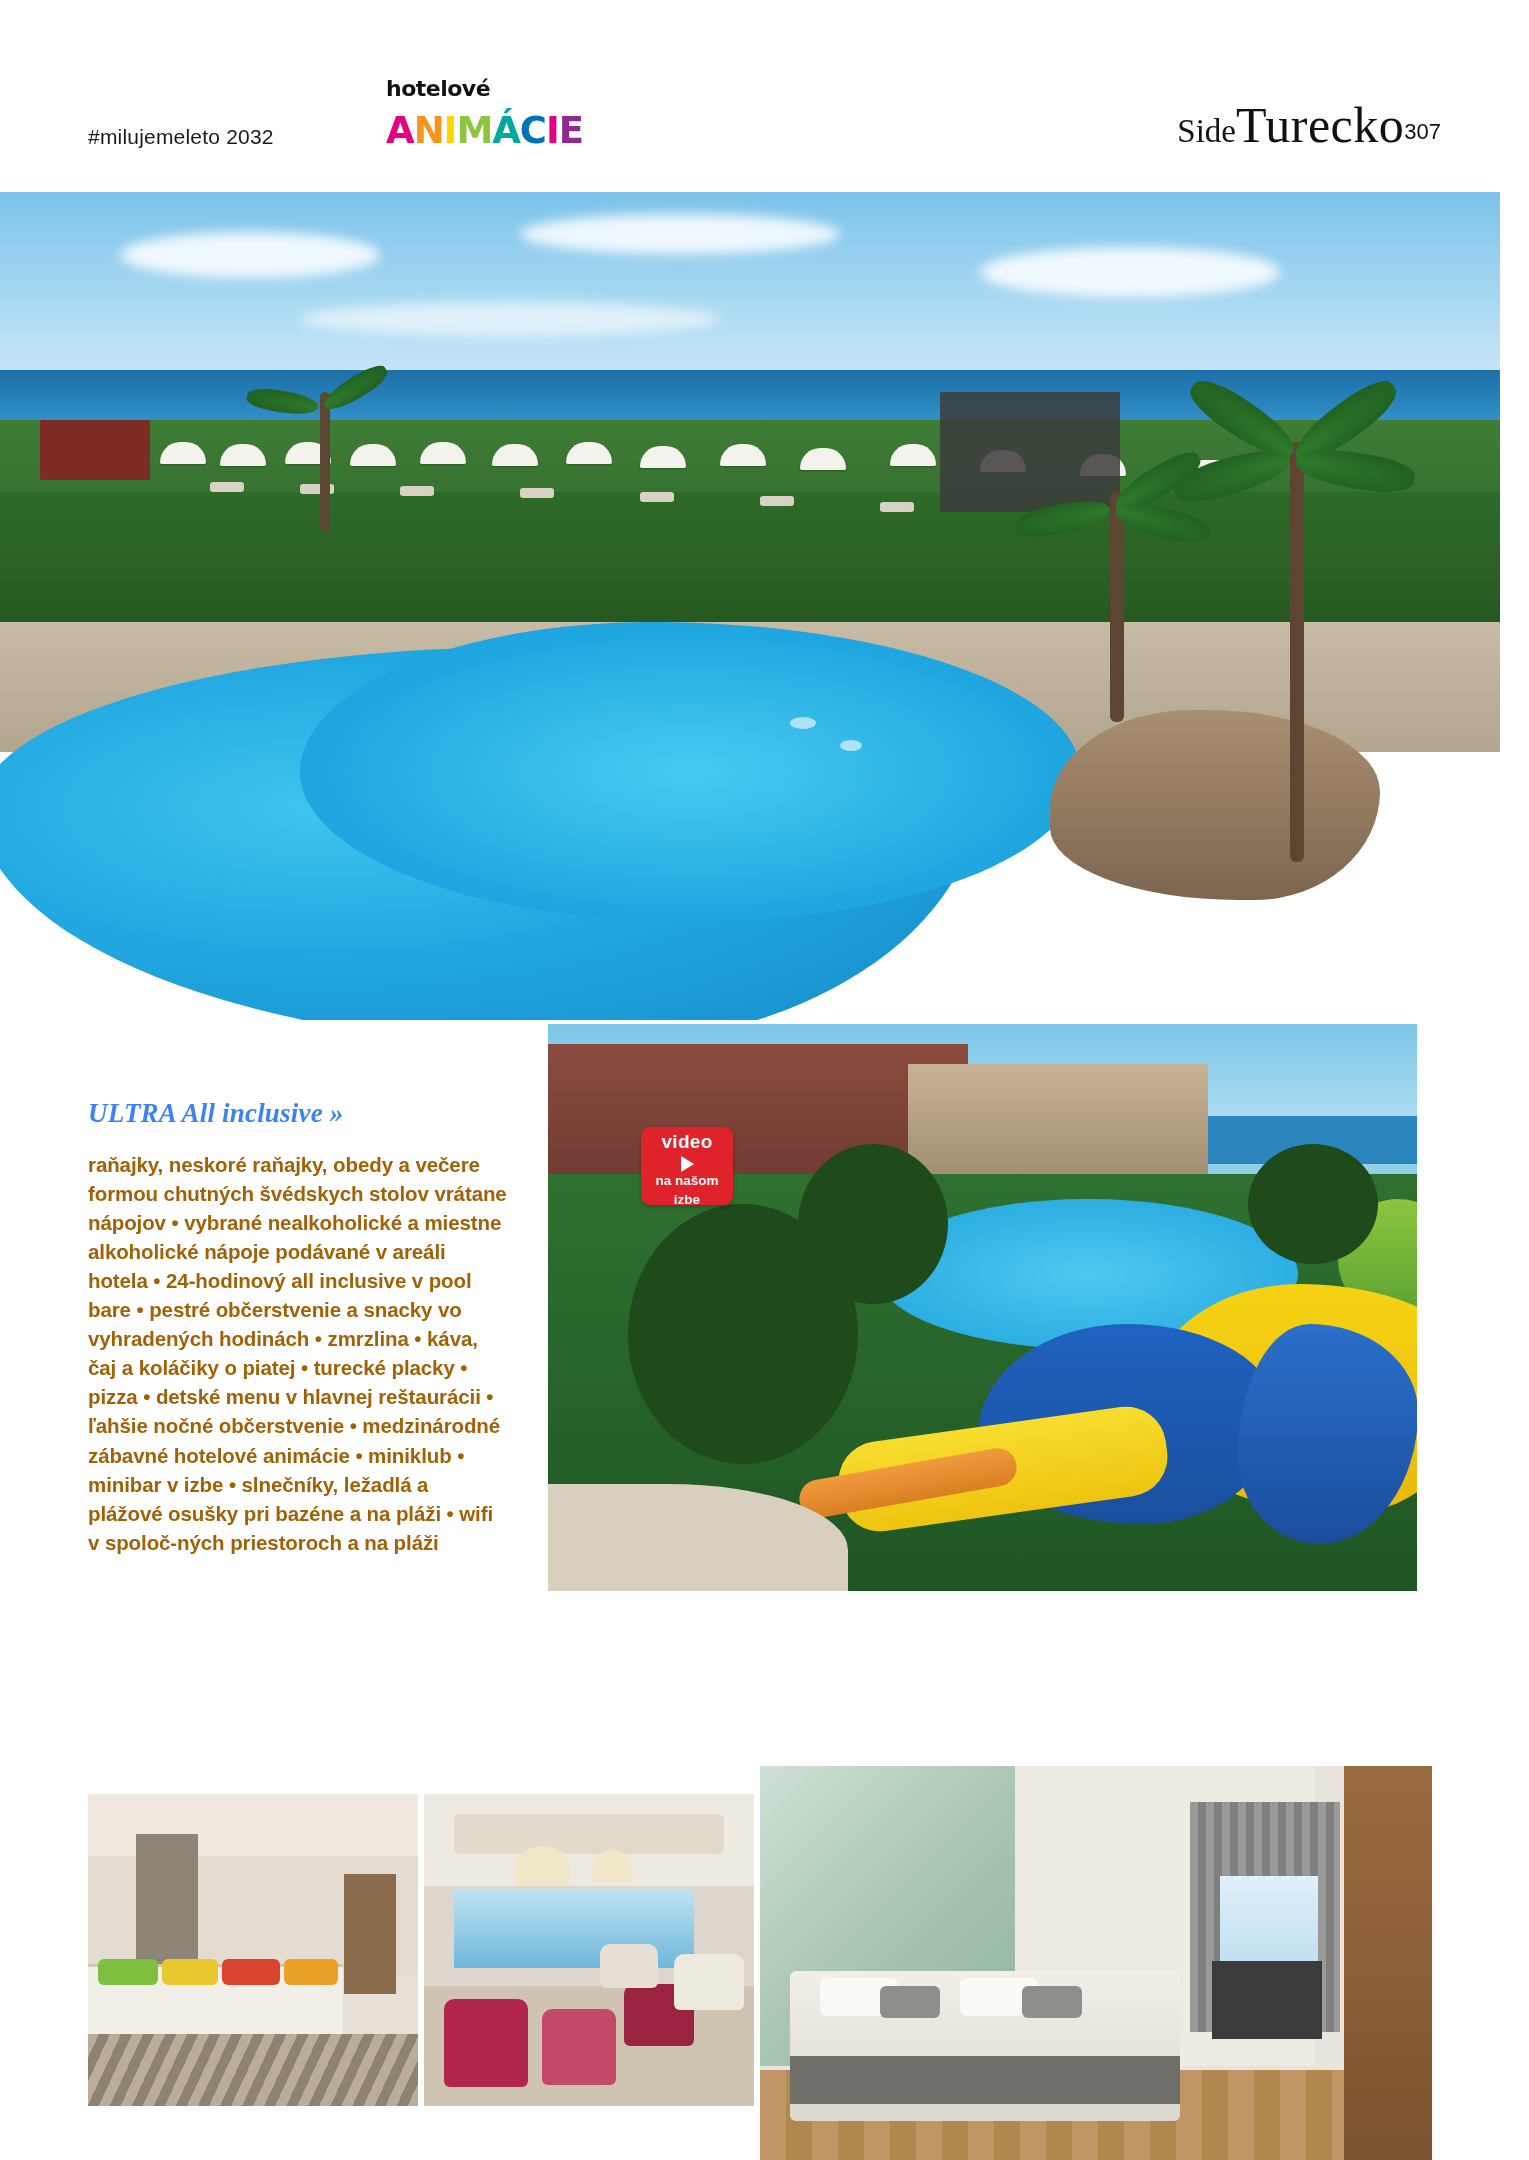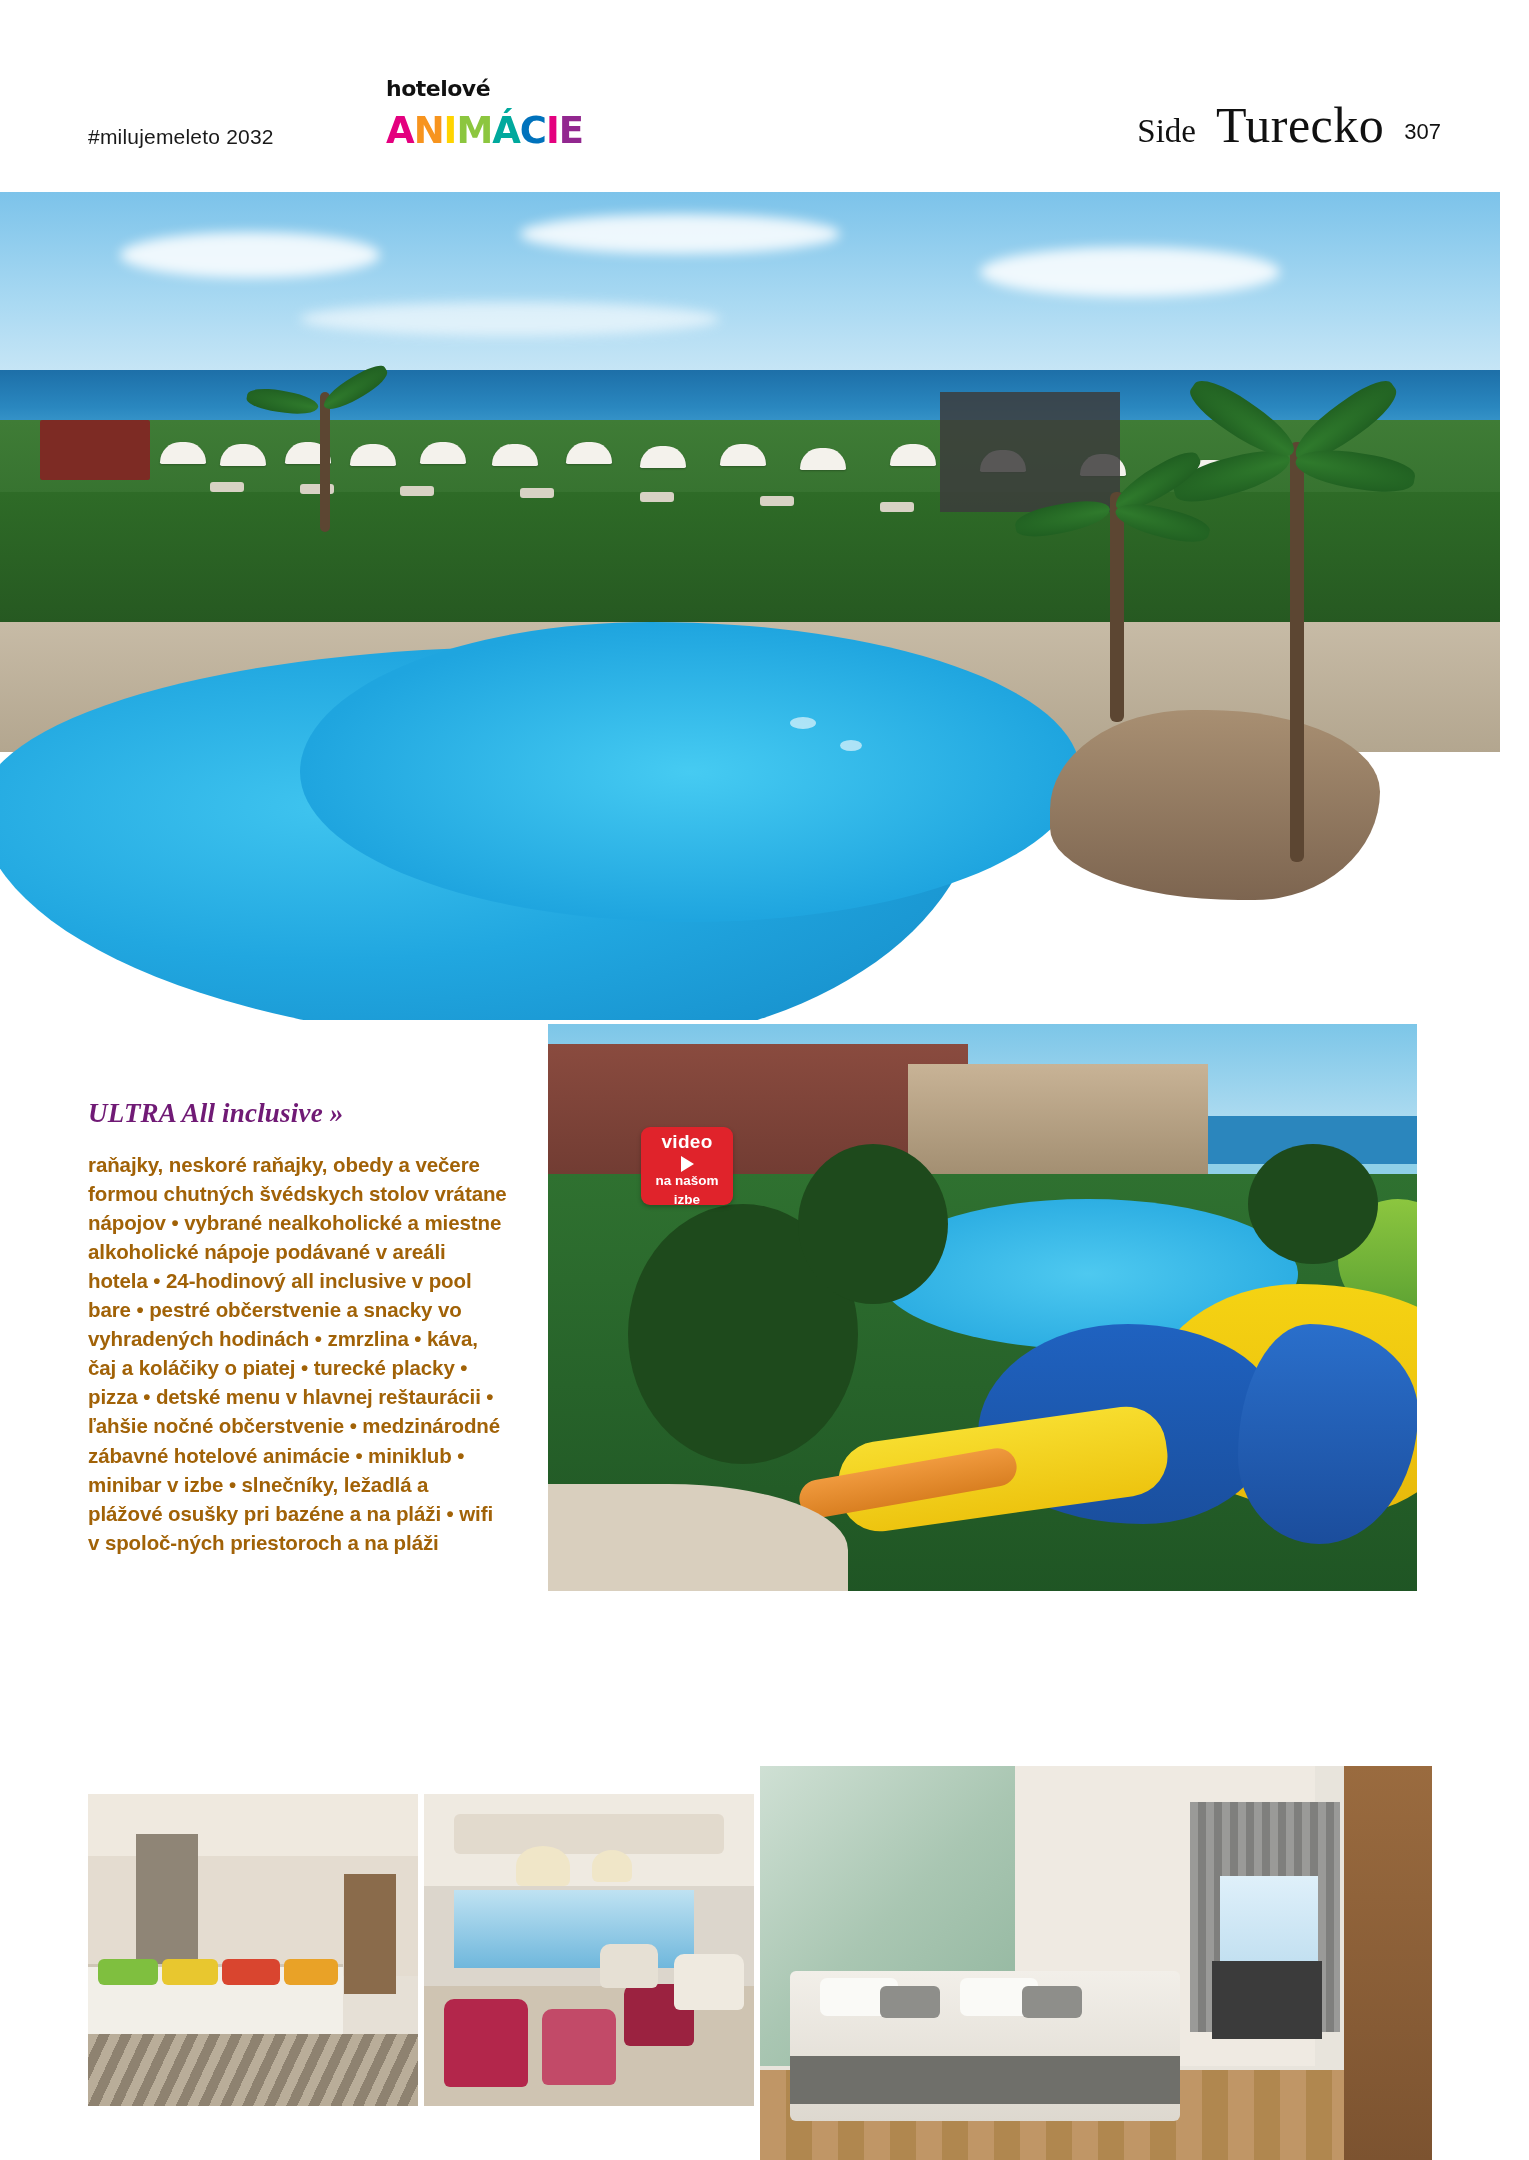--- a/index.html
+++ b/index.html
@@ -54,21 +54,20 @@
     line-height: 1.05;
     margin-top: 12px;
   }
   .logo-main span { display: inline-block; }
   .header-right {
     position: absolute;
     right: 88px;
     top: 96px;
     display: flex;
     align-items: baseline;
-    gap: 20px;
   }
   .side-word {
     font-family: "Liberation Serif", serif;
     font-size: 33px;
     color: #111;
   }
   .country-word {
     font-family: "Liberation Serif", serif;
     font-size: 50px;
     color: #111;
@@ -184,21 +183,21 @@
     position: absolute;
     left: 88px;
     top: 78px;
     width: 420px;
   }
   .copy-title {
     font-family: "Liberation Serif", serif;
     font-style: italic;
     font-weight: bold;
     font-size: 27px;
-    color: #701a75;
+    color: #3b82f6;
     margin: 0 0 6px 0;
     letter-spacing: 0.2px;
   }
   .copy-body {
     font-size: 20.5px;
     line-height: 1.42;
     color: #a16207;
     font-weight: 600;
     letter-spacing: -0.1px;
   }

